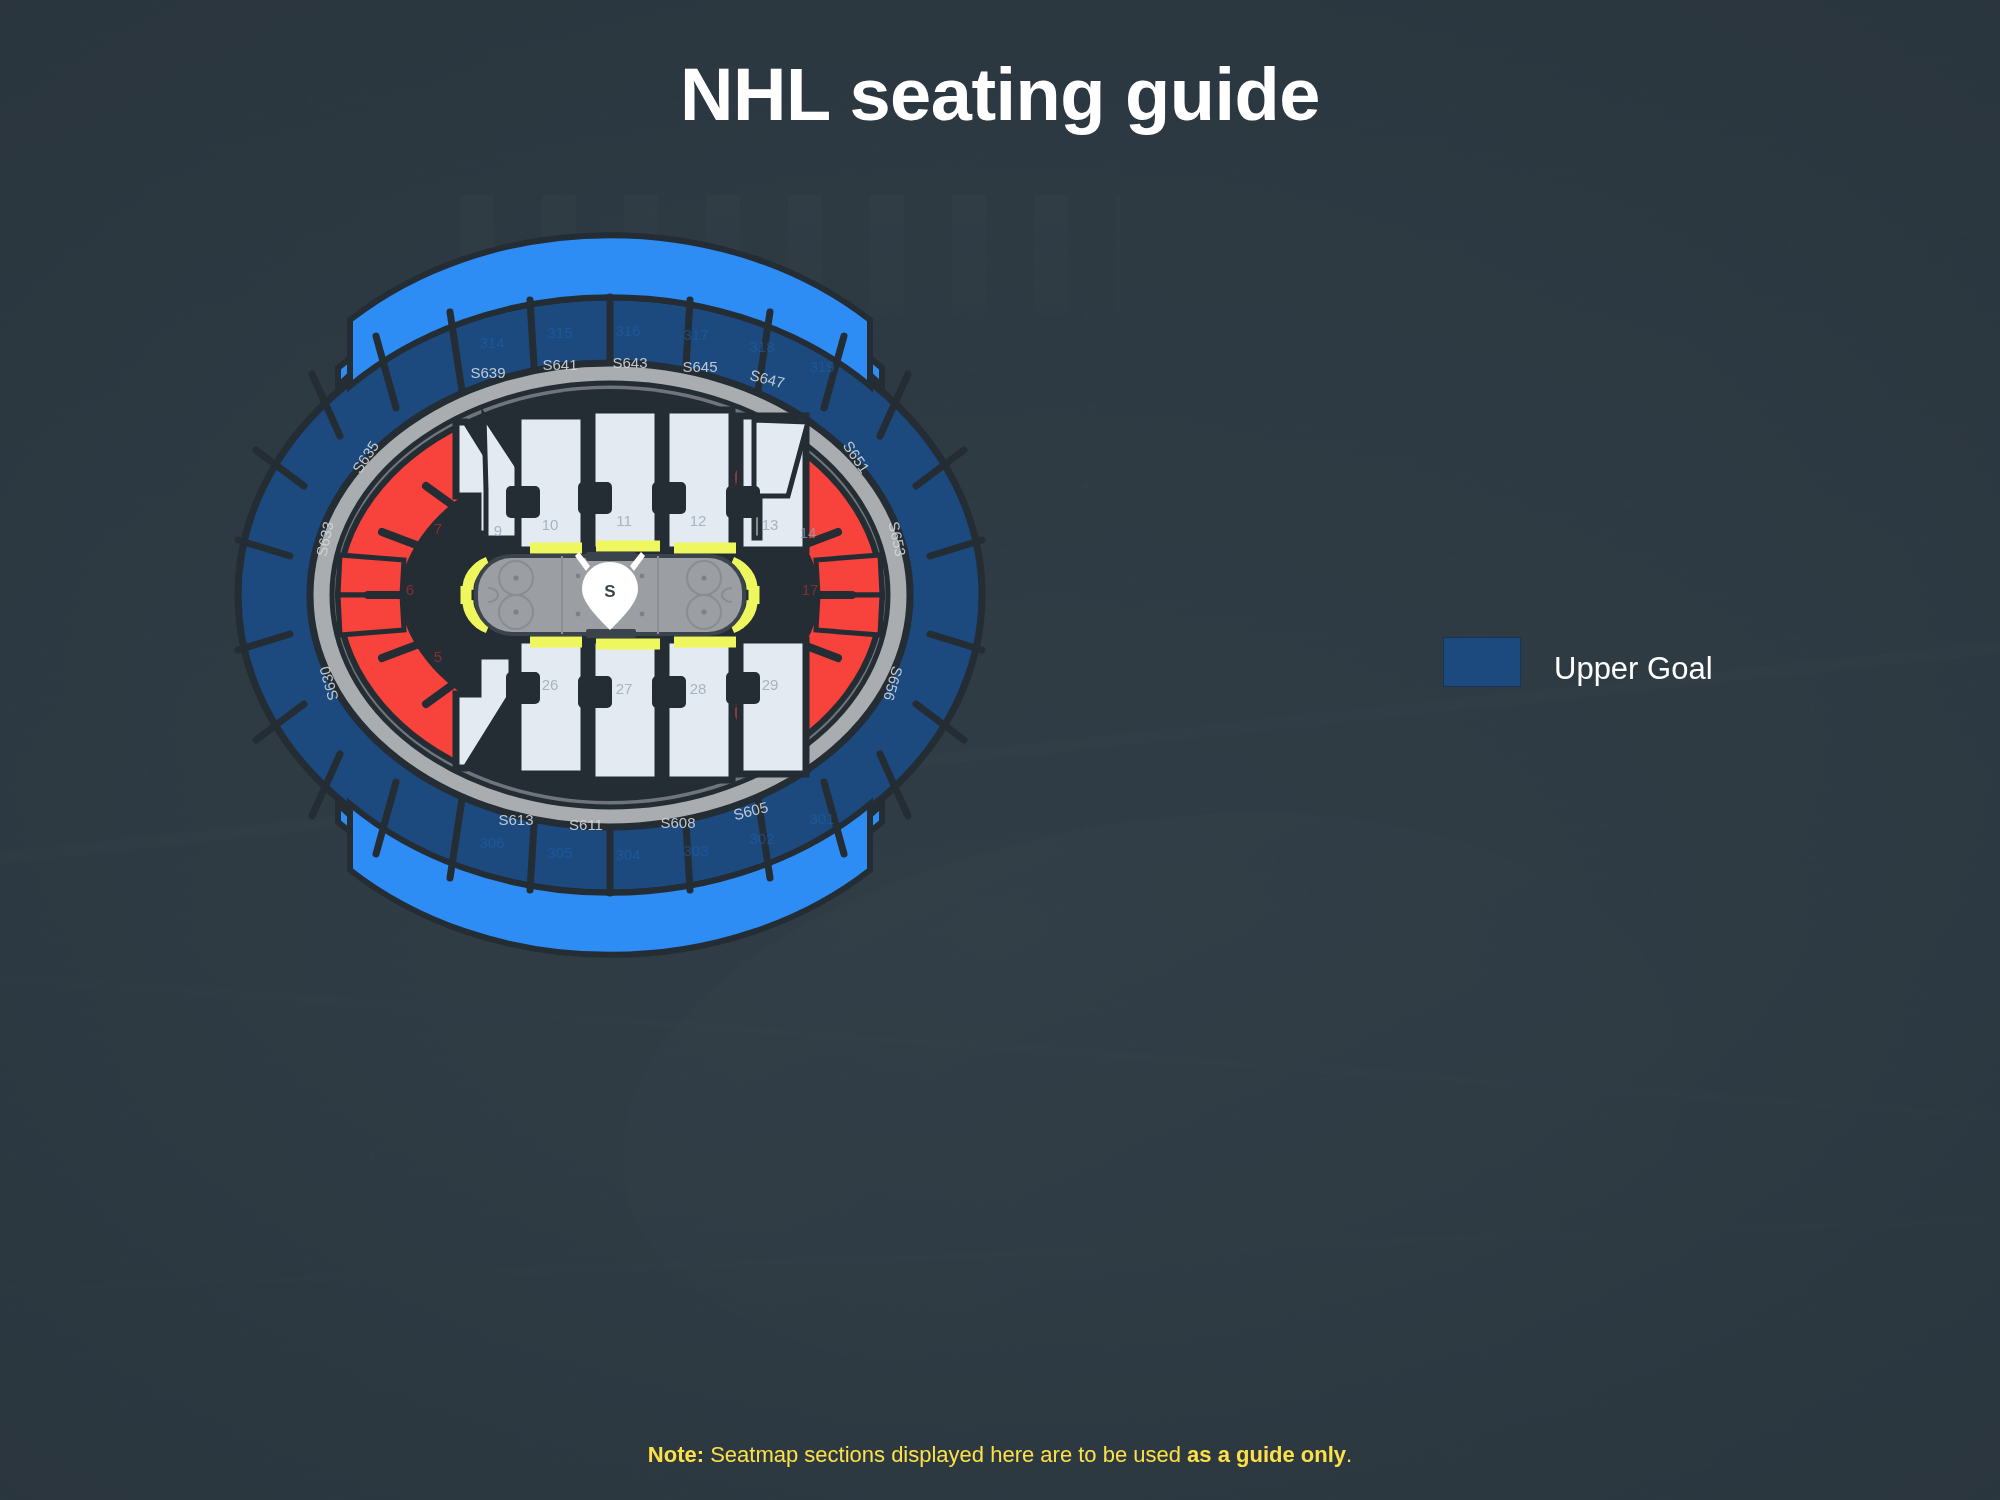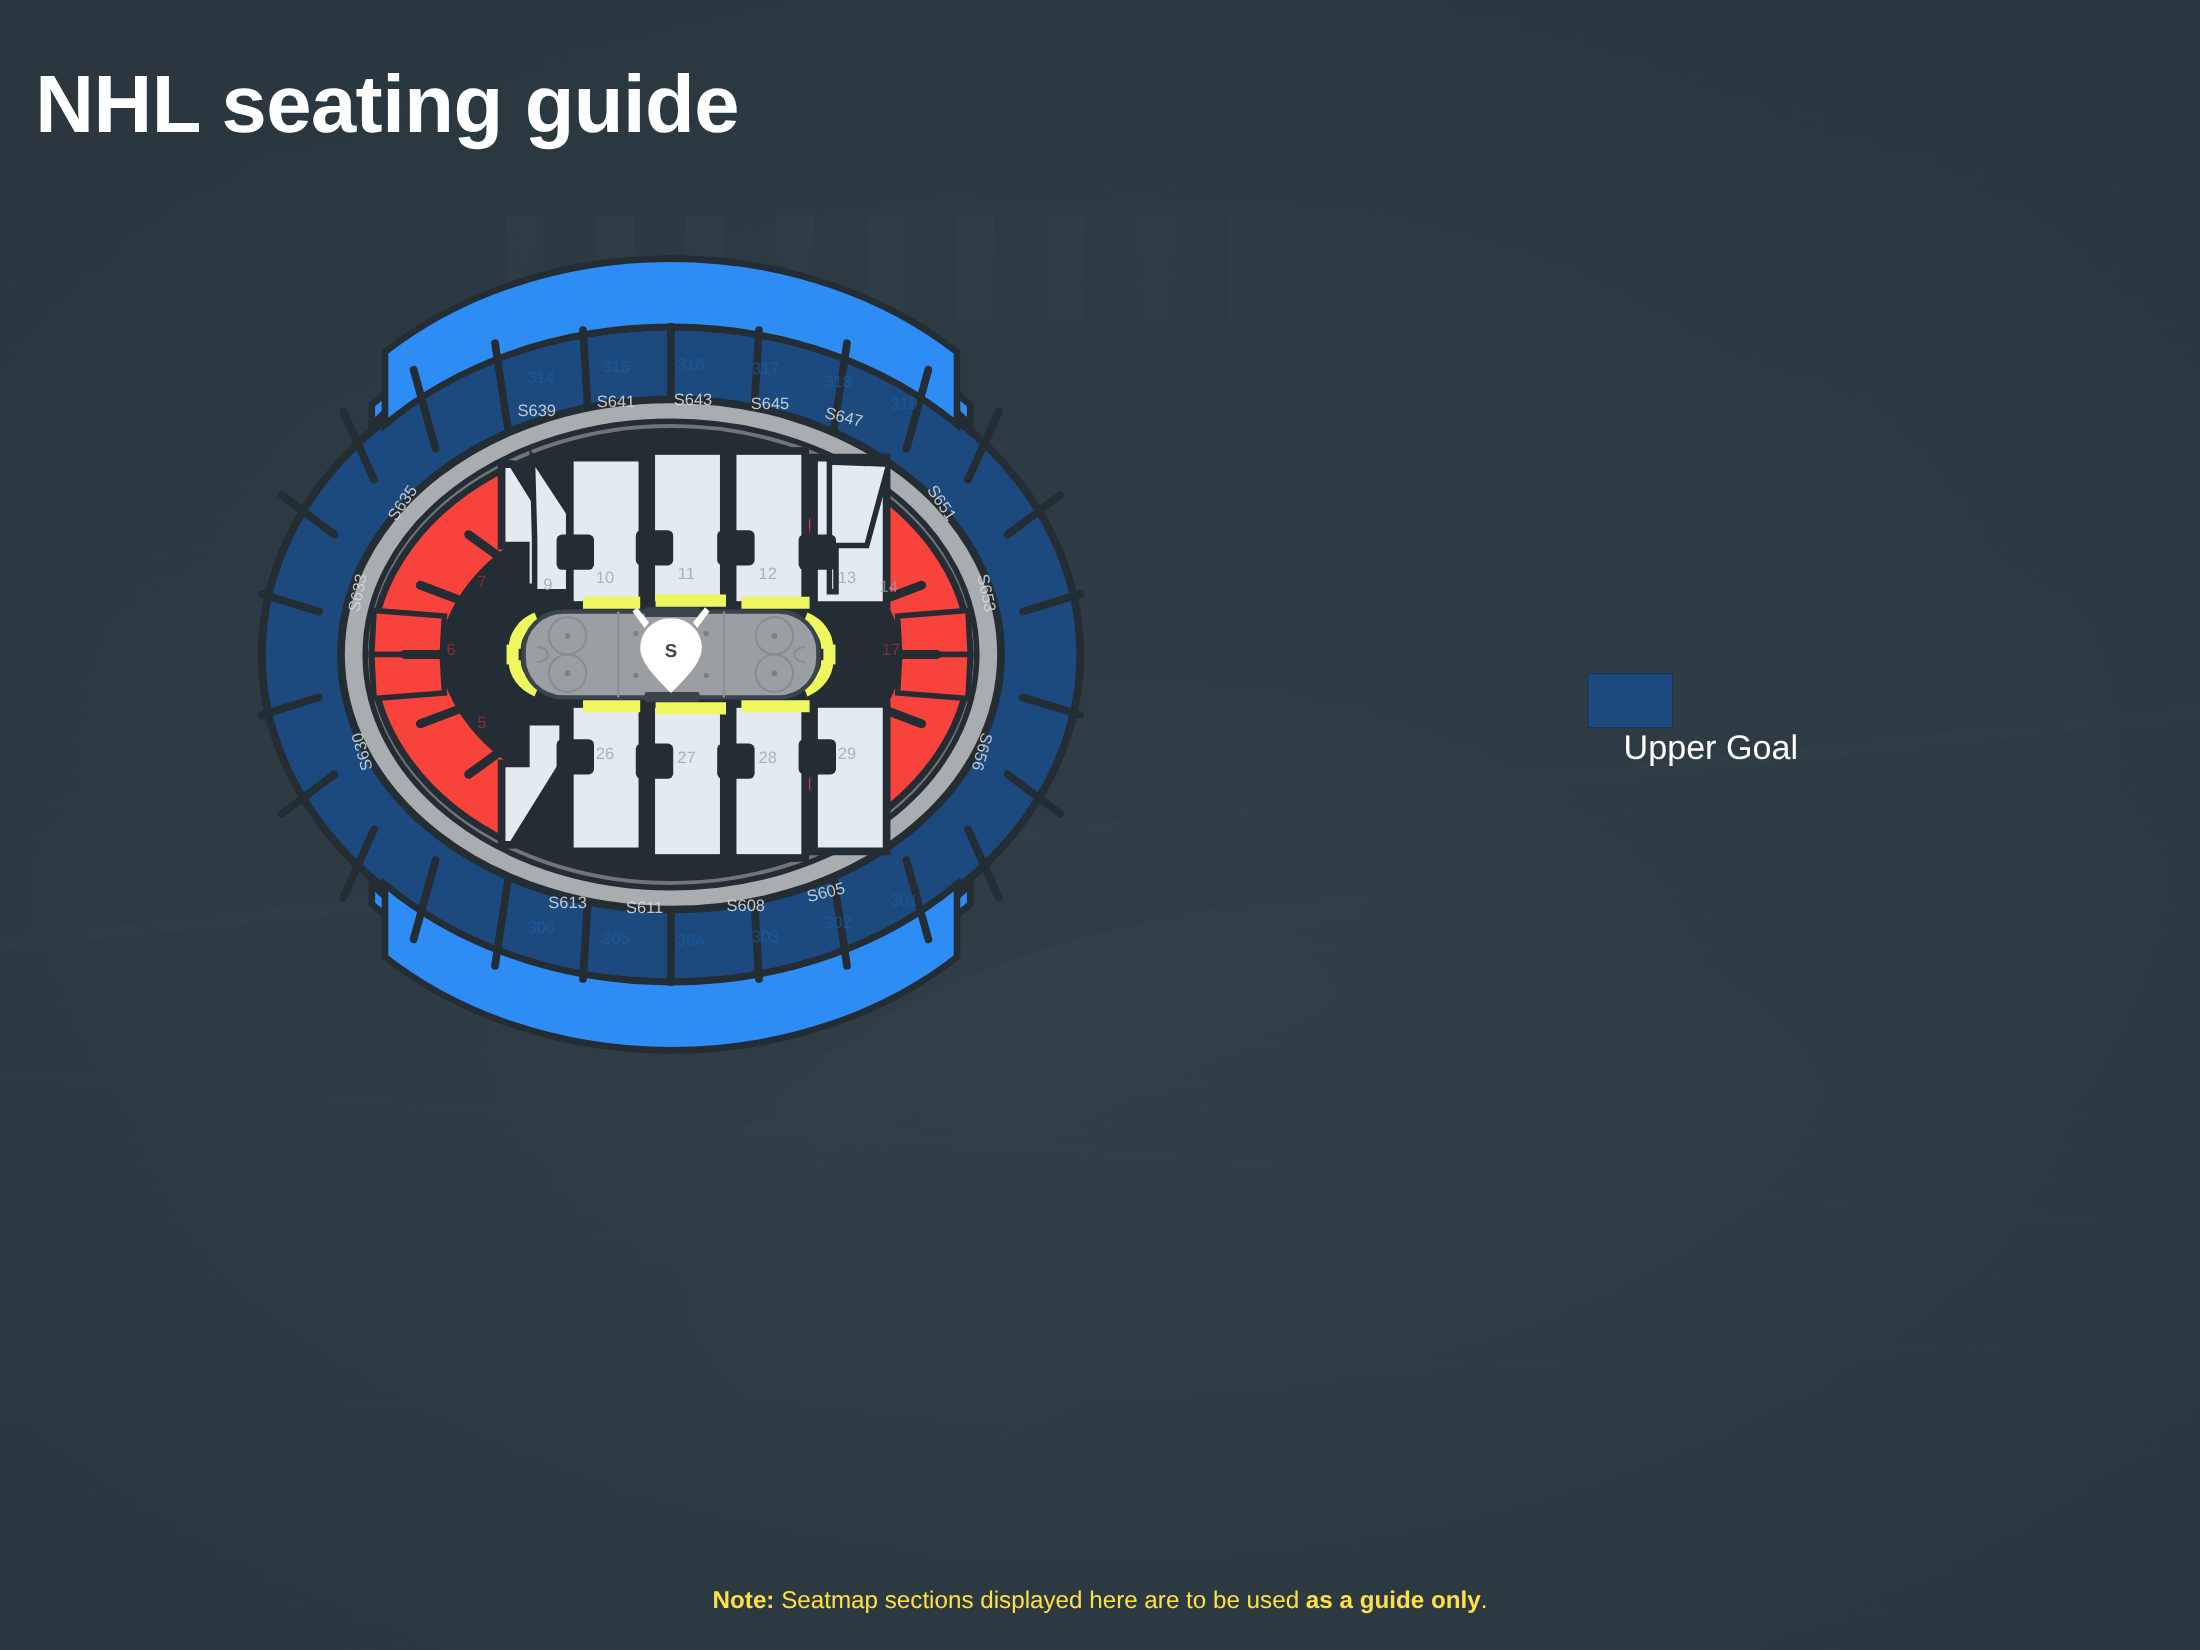--- a/index.html
+++ b/index.html
@@ -71,32 +71,31 @@
     background:radial-gradient(ellipse 105% 95% at 50% 48%,
       rgba(0,0,0,0) 38%, rgba(18,24,29,.42) 78%, rgba(14,19,24,.70) 100%);
   }
   .bd-tint { background:rgba(46,58,66,.72); }
 
   
   #page { position:absolute; inset:0; z-index:2; }
 
   #page-title {
     position:absolute; top:52px; left:0; width:100%;
-    text-align:left;
+    text-align:center;
     color:#ffffff;
     font-size:74px; font-weight:bold;
     letter-spacing:-.5px;
-    padding-left:32px;
   }
 
   #seatmap-wrap { position:absolute; left:230px; top:290px; width:760px; height:610px; }
   #seatmap-wrap svg { display:block; width:100%; height:100%; overflow:visible; }
 
   #legend { position:absolute; left:1443px; top:612px; }
-  .legend-row { display:flex; align-items:flex-start; height:75px;flex-direction:column; }
+  .legend-row { display:flex; align-items:flex-end; height:75px; }
   .legend-swatch {
     width:78px; height:50px; flex:0 0 auto;
     border:1px solid rgba(20,26,31,.45);
   }
   .legend-label {
     margin-left:33px; color:#ffffff; font-size:31px; white-space:nowrap;
   }
 
   #footer-note {
     position:absolute; left:0; bottom:32px; width:100%;

